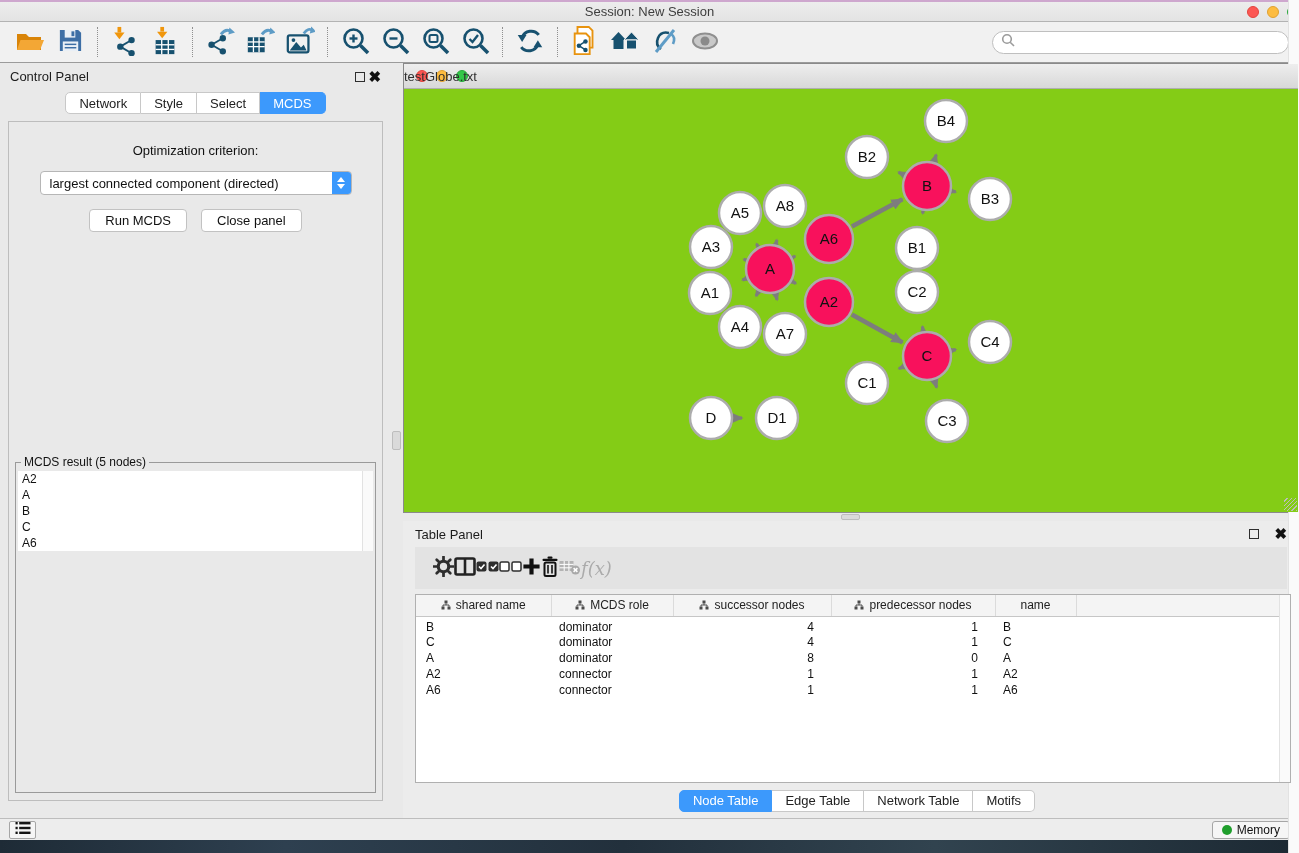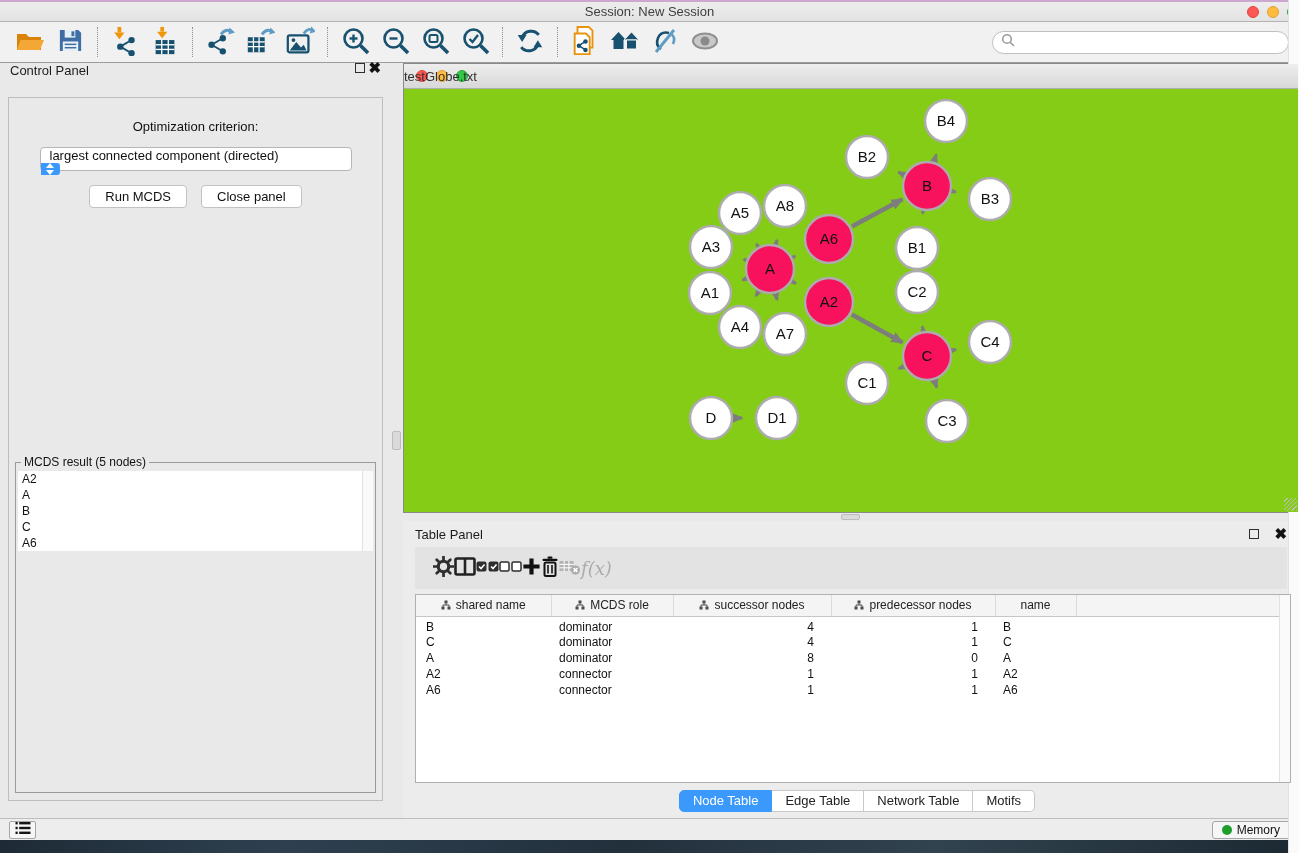--- a/index.html
+++ b/index.html
@@ -21,32 +21,32 @@
   .tbtn { width:40px; height:34px; display:flex; align-items:center; justify-content:center; background:none; border:none; cursor:default; }
   .tsep { width:0; height:30px; border-left:1px dotted #8F8F8F; margin:0 7px; }
   .tb-search { margin-left:auto; width:297px; height:23px; background:#fff; border:1px solid #BFBFBF; border-radius:12px; display:flex; align-items:center; padding:0 8px; gap:5px; }
   .tb-search input { border:none; outline:none; flex:1; font-size:12px; font-family:"Liberation Sans",sans-serif; background:transparent; }
 
   
   .main { flex:1; display:flex; background:#E9E9E9; min-height:0; }
 
   
   .control-panel { width:391px; display:flex; flex-direction:column; flex:0 0 auto; }
-  .cp-header { height:27px; display:flex; align-items:flex-start; padding:0 10px; font-size:13px; color:#1c1c1c; gap:3px; }
+  .cp-header { height:27px; display:flex; align-items:center; padding:0 10px; font-size:13px; color:#1c1c1c; gap:3px; }
   .cp-header .sp { flex:1; }
   .float-btn { width:10px; height:10px; border:1.5px solid #2e2e2e; display:inline-block; background:transparent; }
   .close-x { font-size:15px; font-weight:bold; color:#111; line-height:10px; }
   .cp-tabs { display:flex; justify-content:center; margin-top:2px; }
   .seg-tab { font-size:13px; height:22px; padding:0 13px; background:#fff; border:1px solid #C8C8C8; border-left-width:0; color:#222; font-family:"Liberation Sans",sans-serif; }
   .seg-tab.first { border-left-width:1px; border-radius:5px 0 0 5px; }
   .seg-tab.last { border-radius:0 5px 5px 0; }
   .seg-tab.active { background:#3C99FC; border-color:#3C99FC; color:#fff; }
   .cp-content { flex:1; margin:7px 8px 17px 8px; border:1px solid #BDBDBD; background:#E9E9E9; display:flex; flex-direction:column; align-items:center; min-height:0; }
   .opt-label { margin-top:21px; font-size:13px; color:#111; }
-  .criterion { margin-top:13px; width:312px; height:24px; background:#fff; border:1px solid #B6B6B6; border-radius:4px; display:flex; align-items:stretch;flex-direction:column; }
+  .criterion { margin-top:13px; width:312px; height:24px; background:#fff; border:1px solid #B6B6B6; border-radius:4px; display:flex; align-items:stretch; }
   .criterion-text { flex:1; font-size:13px; padding-left:9px; display:flex; align-items:center; white-space:nowrap; color:#111; }
   .criterion-stepper { width:19px; background:#3B99FD; border-radius:0 3px 3px 0; display:flex; flex-direction:column; align-items:center; justify-content:center; gap:2px; }
   .tri-up { width:0; height:0; border-left:4px solid transparent; border-right:4px solid transparent; border-bottom:5px solid #fff; }
   .tri-down { width:0; height:0; border-left:4px solid transparent; border-right:4px solid transparent; border-top:5px solid #fff; }
   .cp-buttons { display:flex; gap:14px; margin-top:14px; }
   .cp-btn { background:#fff; border:1px solid #C2C2C2; border-radius:4px; font-size:13px; height:23px; padding:0 15px; color:#111; font-family:"Liberation Sans",sans-serif; }
   .mcds-fieldset { margin:auto 6px 7px 6px; align-self:stretch; height:338px; border:1px solid #9A9A9A; padding:2px; }
   .mcds-fieldset legend { font-size:12px; color:#111; padding:0 3px; margin-left:3px; }
   .result-list { background:#fff; width:100%; height:100%; position:relative; overflow:hidden; }
   .result-item { font-size:12px; color:#111; line-height:16px; padding-left:4px; }
@@ -263,20 +263,26 @@
   </div>
 
   <div class="main">
 
     <div class="control-panel">
       <div class="cp-header">
         <span>Control Panel</span>
         <span class="sp"></span>
         <span class="float-btn"></span>
         <span class="close-x">✖</span>
+      </div>
+      <div class="cp-tabs">
+        <button class="seg-tab first">Network</button>
+        <button class="seg-tab">Style</button>
+        <button class="seg-tab">Select</button>
+        <button class="seg-tab last active">MCDS</button>
       </div>
       <div class="cp-content">
         <div class="opt-label">Optimization criterion:</div>
         <div class="criterion">
           <span class="criterion-text">largest connected component (directed)</span>
           <span class="criterion-stepper">
               <span class="tri-up"></span>
               <span class="tri-down"></span>
             </span>
         </div>

